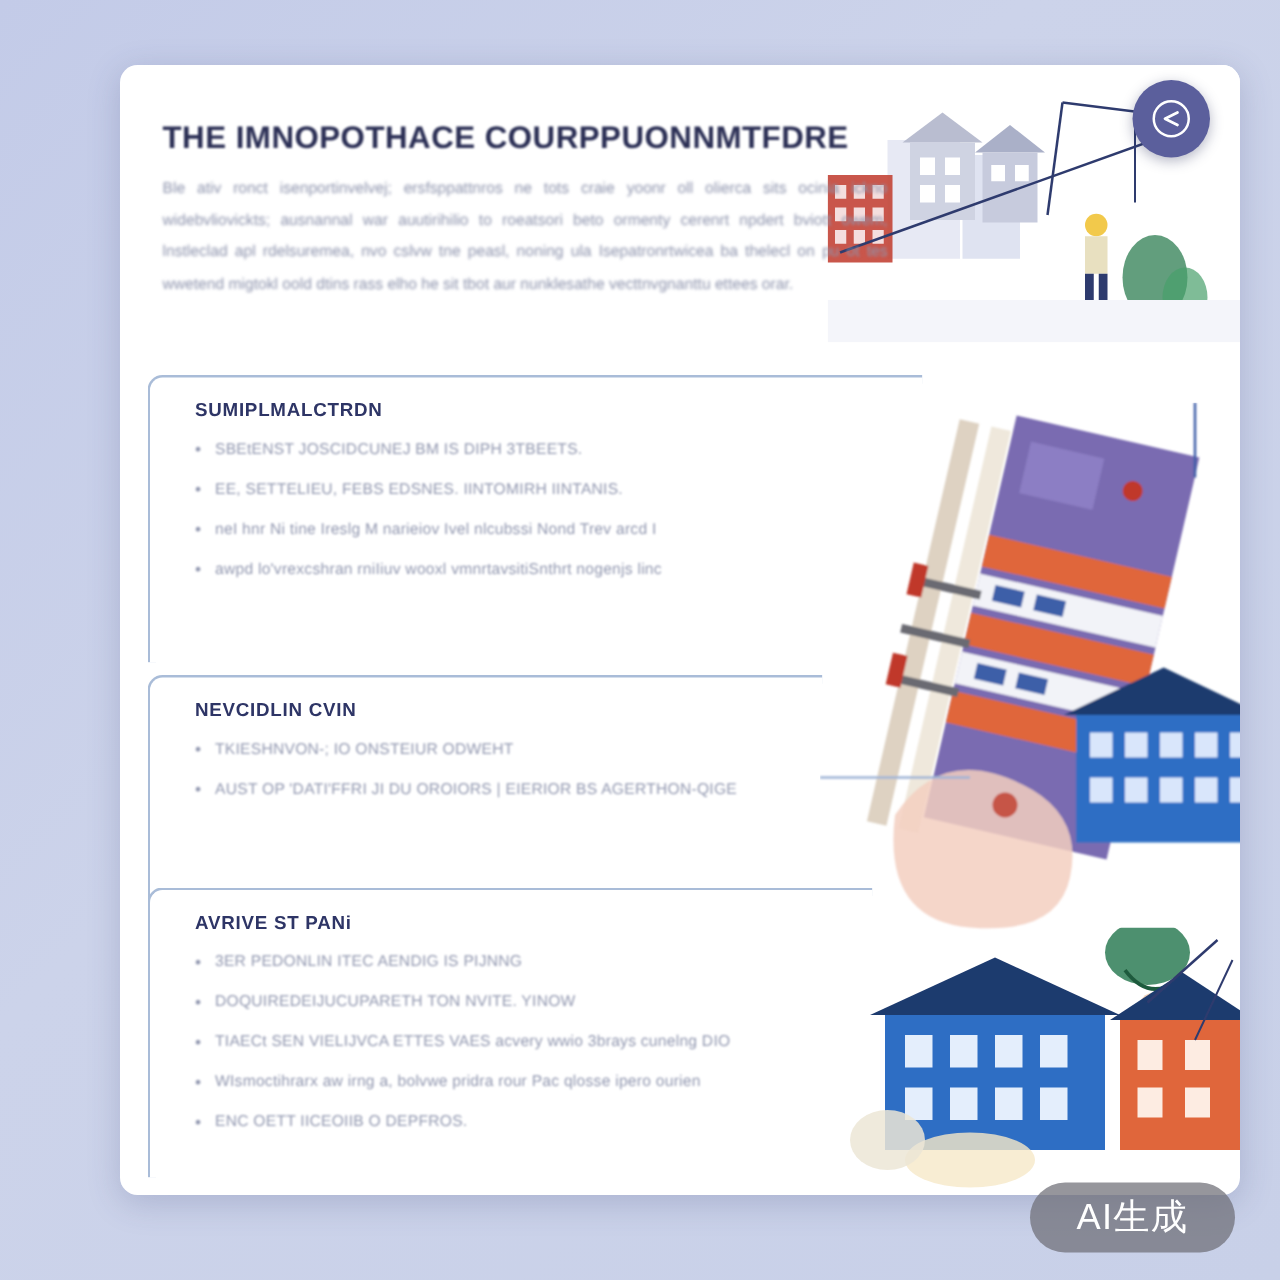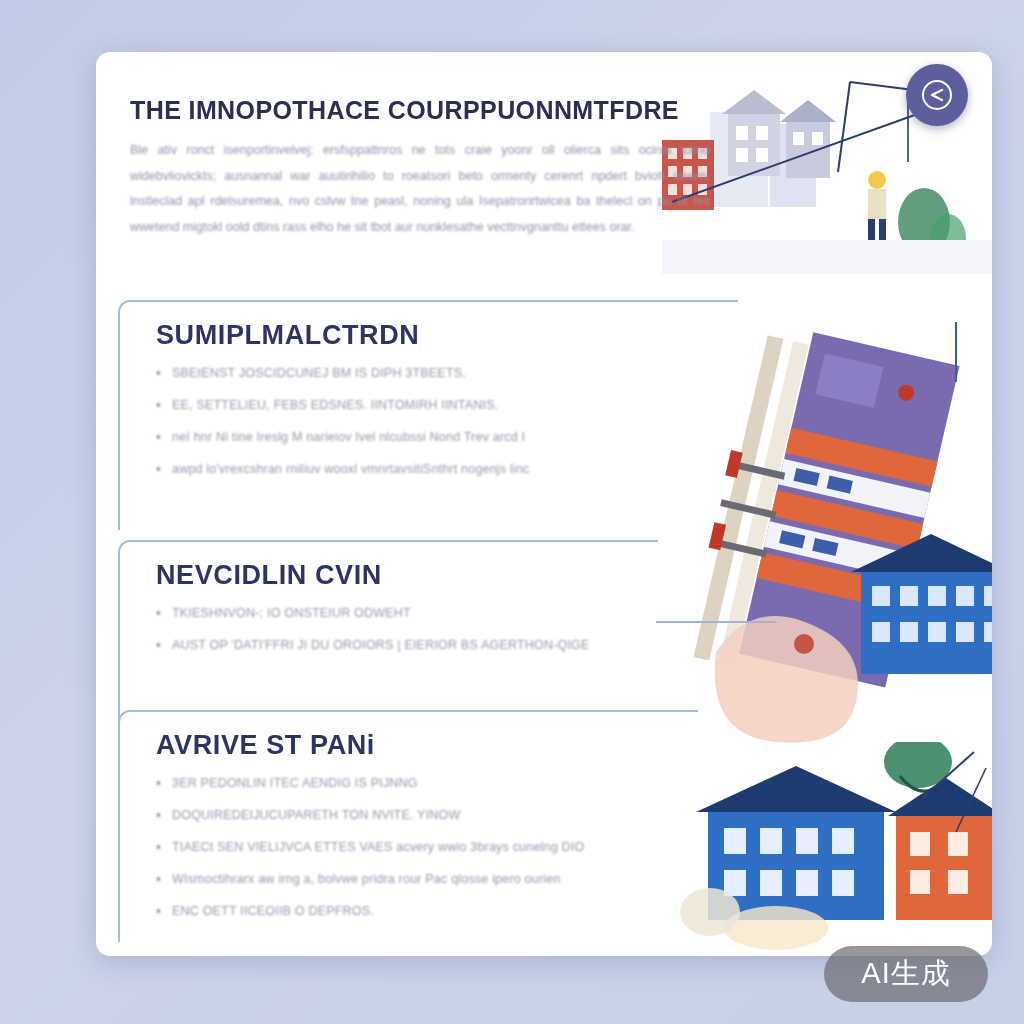--- a/index.html
+++ b/index.html
@@ -95,21 +95,21 @@
     border-top: 2px solid #a9bcd8;
     border-top-left-radius: 12px;
     padding: 18px 0 14px 36px;
     box-sizing: border-box;
   }
   .section.s1 { top: 248px; height: 230px; }
   .section.s2 { top: 488px; height: 180px; width: 540px; }
   .section.s3 { top: 658px; height: 232px; width: 580px; }
 
   .section-title {
-    font-size: 27px;
+    font-size: 15px;
     font-weight: bold;
     color: #2e3566;
     letter-spacing: 0.6px;
     filter: blur(0.6px);
     margin-bottom: 14px;
   }
   .bullet {
     position: relative;
     font-size: 12.5px;
     color: #9298b0;

